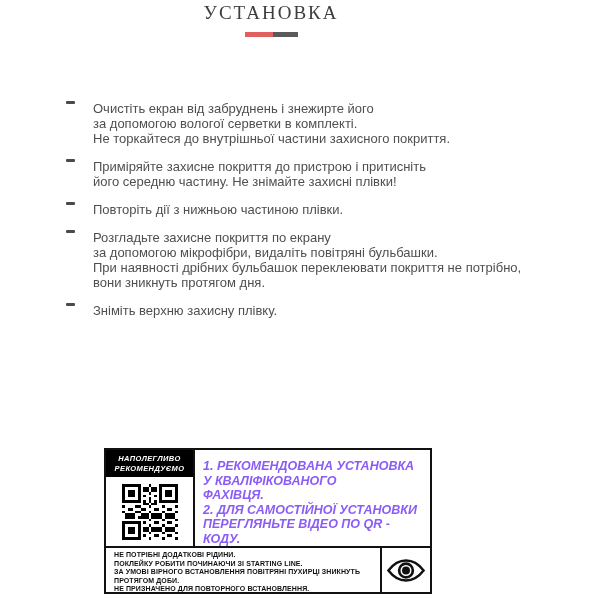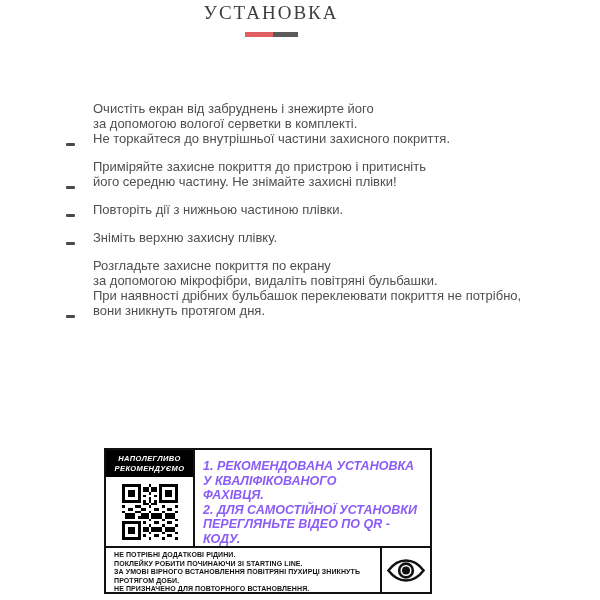--- a/index.html
+++ b/index.html
@@ -15,21 +15,21 @@
     font-size:19px; line-height:26px; letter-spacing:2px;
     color:#3e3e3e; font-weight:500;
   }
   .title-bar {
     width:53px; height:5px; margin:6px auto 0 auto;
     background:linear-gradient(90deg,#e0605f 0 53%,#5a5a5a 53% 100%);
   }
 
   
   .instructions { position:absolute; top:101px; left:66px; width:500px; }
-  .instr-item { display:flex; align-items:flex-end; margin-bottom:13px; }
+  .instr-item { display:flex; align-items:flex-start; margin-bottom:13px; }
   .dash {
     flex:0 0 9px; width:9px; height:3px; margin-right:18px;
     background:#4a4a4a; border-radius:1px;
   }
   .instr-text {
     font-size:13px; line-height:15px; color:#4f4f4f;
   }
 
   
   .reco-box {
@@ -81,28 +81,28 @@
     <span class="dash"></span>
     <span class="instr-text pre">Приміряйте захисне покриття до пристрою і притисніть
 його середню частину. Не знімайте захисні плівки!</span>
   </div>
   <div class="instr-item">
     <span class="dash"></span>
     <span class="instr-text pre">Повторіть дії з нижньою частиною плівки.</span>
   </div>
   <div class="instr-item">
     <span class="dash"></span>
-    <span class="instr-text pre">Зніміть верхню захисну плівку.</span>
-  </div>
-  <div class="instr-item">
-    <span class="dash"></span>
     <span class="instr-text pre">Розгладьте захисне покриття по екрану
 за допомогою мікрофібри, видаліть повітряні бульбашки.
 При наявності дрібних бульбашок переклеювати покриття не потрібно,
 вони зникнуть протягом дня.</span>
+  </div>
+  <div class="instr-item">
+    <span class="dash"></span>
+    <span class="instr-text pre">Зніміть верхню захисну плівку.</span>
   </div>
 </div>
 
 <div class="reco-box">
   <div class="box-top">
     <div class="box-left">
       <div class="badge pre">НАПОЛЕГЛИВО
 РЕКОМЕНДУЄМО</div>
       <div class="qr-wrap">
         <svg id="qr" width="66" height="66" viewBox="0 0 25 25" style="shape-rendering:crispEdges;">

